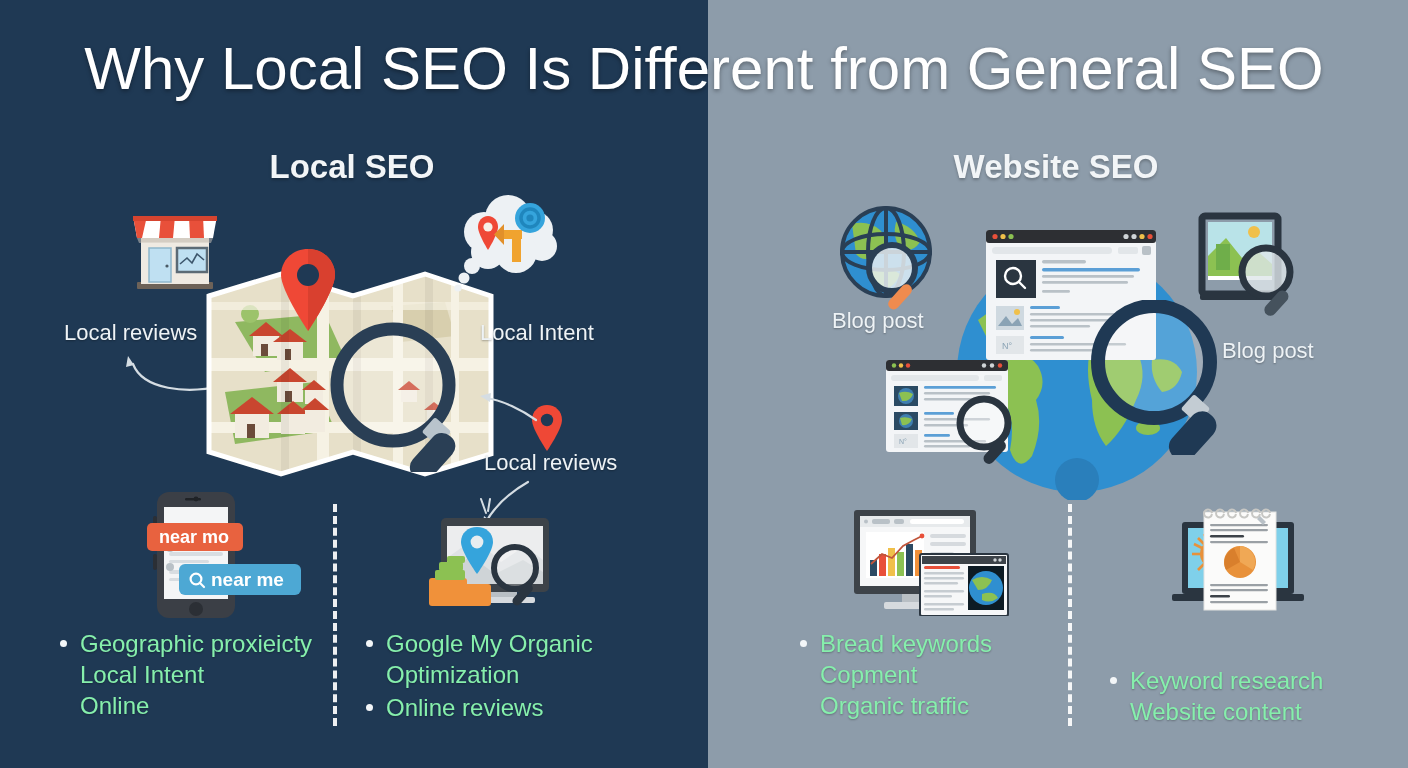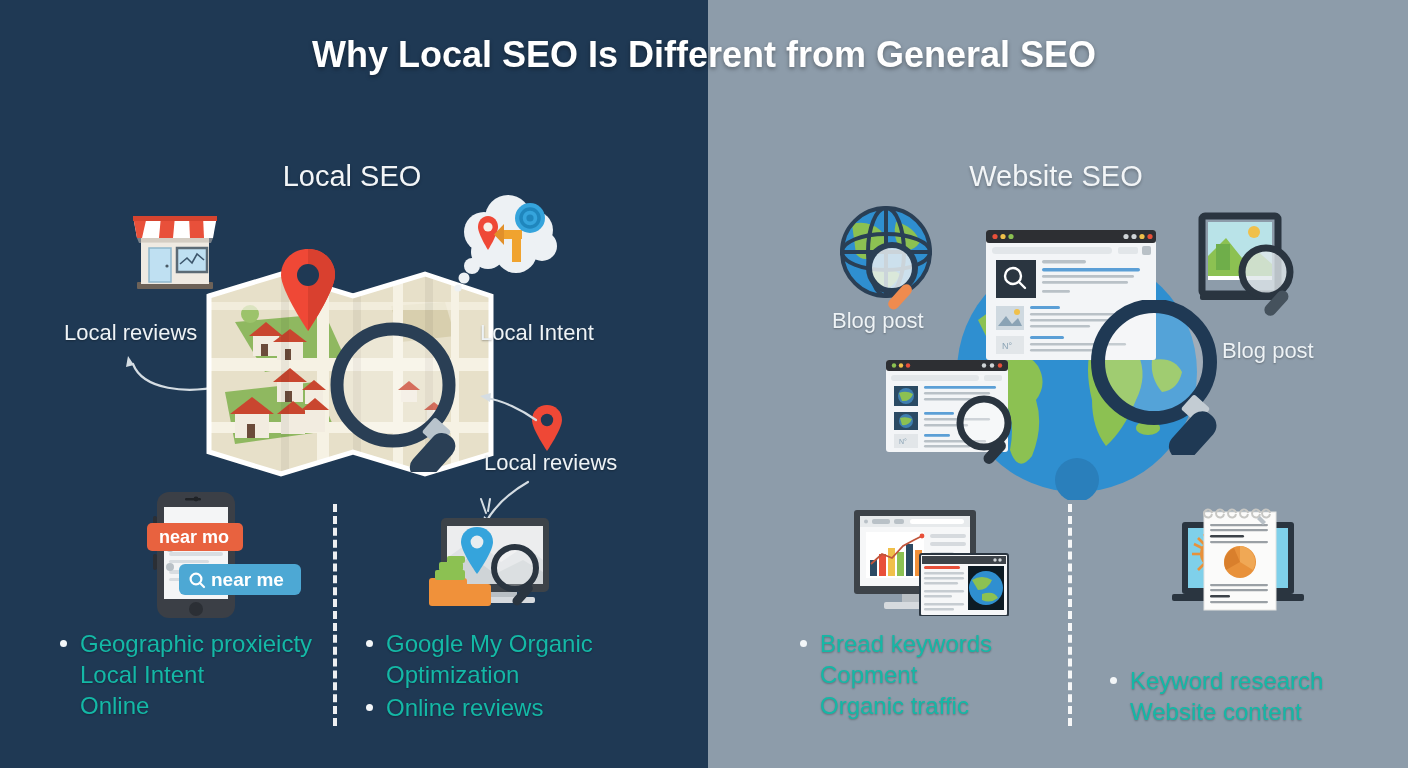--- a/index.html
+++ b/index.html
@@ -9,37 +9,36 @@
     background:#24415c;
   }
   #stage{position:relative;width:1408px;height:768px;overflow:hidden;}
 
   .panel{position:absolute;top:0;height:768px;}
   #panel-left{left:0;width:708px;background:#20395170;background-color:#1f3954;}
   #panel-right{left:708px;width:700px;background-color:#8d9caa;}
 
   #title{
     position:absolute;left:0;top:34px;width:1408px;text-align:center;
-    font-size:36px;font-weight:bold;color:#ffffff;letter-spacing:0px;
+    font-size:60px;font-weight:normal;color:#ffffff;letter-spacing:0px;
     text-shadow:0 2px 4px rgba(0,0,0,.35);
   }
   .subtitle{
-    position:absolute;font-size:29px;color:#f2f5f7;font-weight:400;
+    position:absolute;font-size:33px;color:#f2f5f7;font-weight:700;
     text-shadow:0 2px 3px rgba(0,0,0,.25);
-    margin-top:12px;
   }
   #sub-local{left:0;top:148px;width:704px;text-align:center;}
   #sub-general{left:704px;top:148px;width:704px;text-align:center;}
 
   .label{
     position:absolute;color:#eef3f6;font-size:22px;white-space:nowrap;
     text-shadow:0 1px 2px rgba(0,0,0,.3);
   }
 
-  .bullets{position:absolute;color:#14b8a6;font-size:24px;line-height:31px;text-shadow:0 1px 2px rgba(0,0,0,.3);}
+  .bullets{position:absolute;color:#86efac;font-size:24px;line-height:31px;text-shadow:0 1px 2px rgba(0,0,0,.3);}
   .bullets .grp{position:relative;padding-left:24px;margin-bottom:2px;}
   .bullets .grp::before{
     content:"";position:absolute;left:4px;top:12px;width:7px;height:7px;
     border-radius:50%;background:#f3f6f8;
   }
 
   .vdash{position:absolute;width:0;border-left:4px dashed #ffffff;opacity:.92;}
 
   
   .art{position:absolute;}

